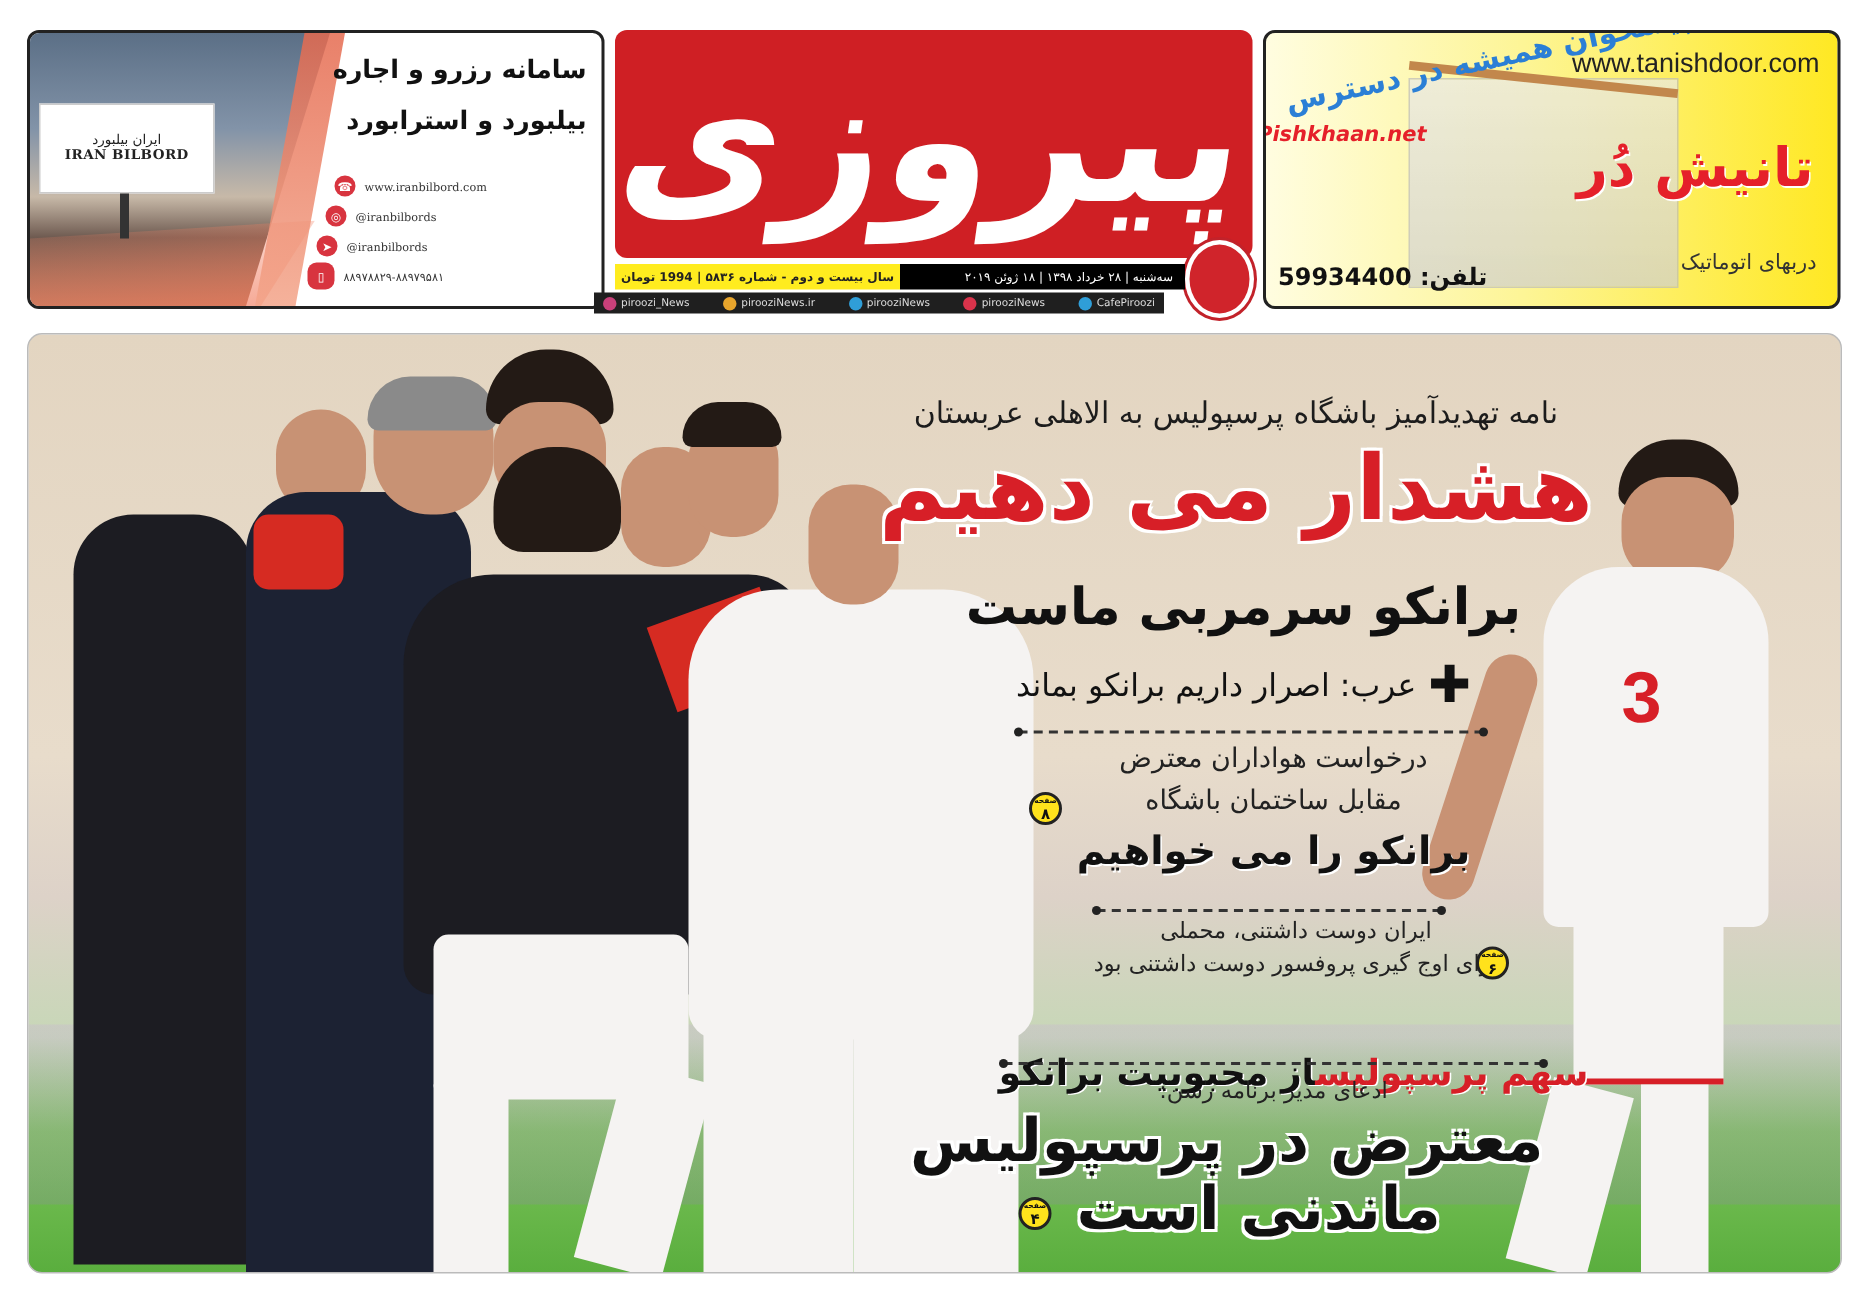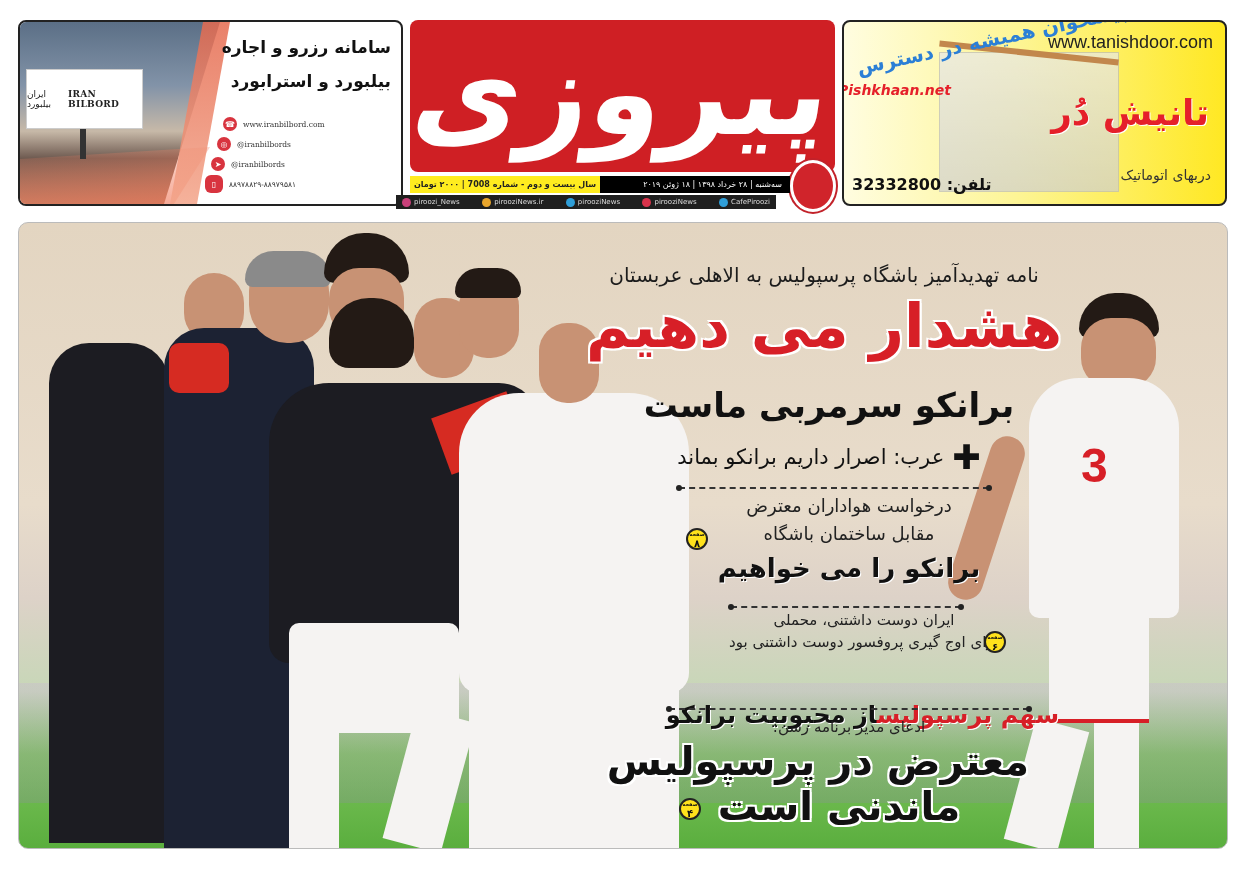--- a/index.html
+++ b/index.html
@@ -24,21 +24,21 @@
       background: linear-gradient(170deg, rgba(255,150,120,0.1), rgba(240,120,90,0.7));
       clip-path: polygon(0 20%, 100% 0, 80% 100%, 0 100%);
     }
     #ad-left .orange-strip {
       position: absolute; left: 150px; top: 0; width: 60px; height: 100%;
       background: linear-gradient(180deg, #e56a4f, #f3a489);
       clip-path: polygon(55% 0, 100% 0, 45% 100%, 0 100%); opacity: 0.85;
     }
     #ad-left .billboard {
       position: absolute; left: 6px; top: 47px; width: 117px; height: 60px; background: #fff;
-      border: 1px solid #ccc; display: flex; flex-direction: row; align-items: center; justify-content: center;
+      border: 1px solid #ccc; display: flex; flex-direction: column; align-items: center; justify-content: center;
     }
     #ad-left .billboard .fa { font-size: 9px; color: #222; }
     #ad-left .billboard .en { font-family: "DejaVu Serif", serif; font-size: 9px; font-weight: bold; color: #222; letter-spacing: 0.3px; }
     #ad-left .billboard-pole { position: absolute; left: 60px; top: 107px; width: 6px; height: 30px; background: #333; }
     #ad-left .title {
       position: absolute; right: 10px; top: 8px; width: 180px; text-align: right; direction: rtl;
       font-weight: bold; font-size: 17px; line-height: 34px; color: #111;
     }
     #ad-left .contacts { position: absolute; left: 185px; top: 92px; width: 190px; }
     #ad-left .contact { display: flex; align-items: center; gap: 6px; height: 20px; font-family: "DejaVu Serif", serif; font-size: 7.5px; color: #333; }
@@ -167,21 +167,21 @@
       <span>۸۸۹۷۸۸۲۹-۸۸۹۷۹۵۸۱</span>
     </div>
   </div>
 </div>
 
 <div id="masthead" class="abs">
   <div class="logo">پیروزی</div>
 </div>
 <div id="masthead-circle" class="abs"></div>
 <div id="infobar" class="abs">
-  <div class="yellow">سال بیست و دوم - شماره 7008 | ۲۰۰۰ تومان</div>
+  <div class="yellow">سال بیست و دوم - شماره ۵۸۳۶ | 1994 تومان</div>
   <div class="dark">سه‌شنبه | ۲۸ خرداد ۱۳۹۸ | ۱۸ ژوئن ۲۰۱۹</div>
 </div>
 <div id="socialbar" class="abs">
   <div class="s">
     <span class="dot" style="background:#c9407a"></span>
     <span>piroozi_News</span>
   </div>
   <div class="s">
     <span class="dot" style="background:#e8a52c"></span>
     <span>pirooziNews.ir</span>
@@ -199,21 +199,21 @@
     <span>CafePiroozi</span>
   </div>
 </div>
 
 <div id="ad-right" class="abs">
   <div class="door"></div>
   <div class="door-bar"></div>
   <div class="url">www.tanishdoor.com</div>
   <div class="brand">تانیش دُر</div>
   <div class="sub">دربهای اتوماتیک</div>
-  <div class="phone">تلفن: 32332800</div>
+  <div class="phone">تلفن: 59934400</div>
   <div class="wm1">پیشخوان همیشه در دسترس</div>
   <div class="wm2">Pishkhaan.net</div>
 </div>
 
 <div id="main" class="abs">
   <div class="purple-band"></div>
 
   <div class="fig dark" style="left:30px;top:120px;width:120px;height:500px;border-radius:40px 40px 0 0"></div>
   <div class="fig skin" style="left:165px;top:50px;width:60px;height:70px;border-radius:30px"></div>
   <div class="fig dark" style="left:145px;top:105px;width:150px;height:520px;border-radius:40px 40px 0 0;background:#1c2233"></div>

